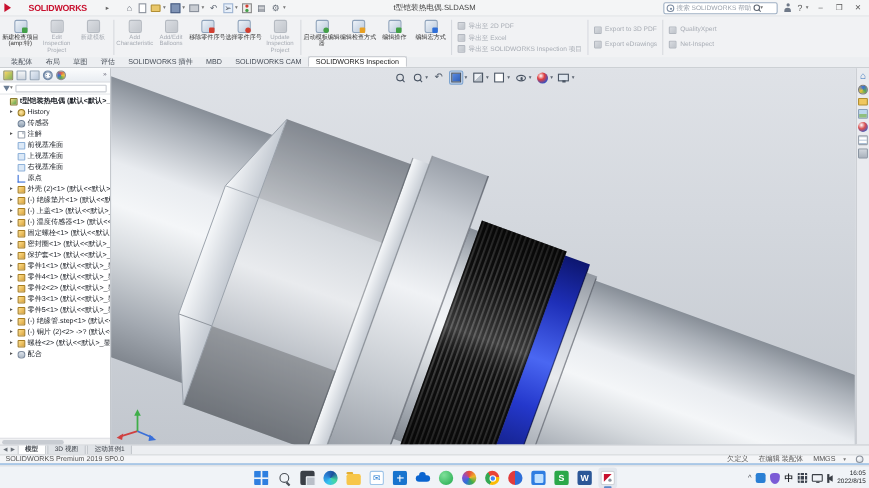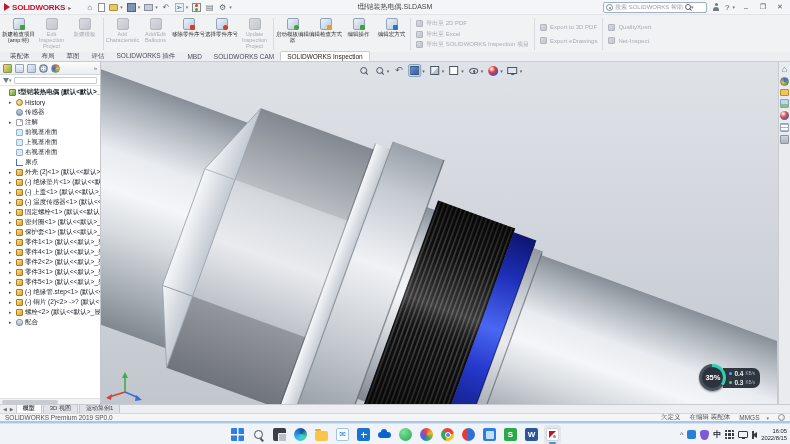--- a/index.html
+++ b/index.html
@@ -2,21 +2,21 @@
 <html><head>
 <meta charset="utf-8">
 <style>
   * { box-sizing: border-box; margin: 0; padding: 0; }
   html,body { width:790px; height:444px; overflow:hidden; }
   body { font-family:"Liberation Sans","DejaVu Sans",sans-serif; font-size:7px; color:#333; }
   .window { width:790px; height:444px; display:flex; flex-direction:column; background:#f1f2f4; }
 
   
   .titlebar { height:15px; flex:0 0 15px; display:flex; align-items:center; background:#f4f5f6; border-bottom:1px solid #e2e4e7; padding:0 4px; position:relative; }
-  .swlogo { display:flex; align-items:center; gap:2px; }
+  .swlogo { display:flex; align-items:center; gap:16px; }
   .swtri { width:0; height:0; border-left:6px solid #c8102e; border-top:4px solid transparent; border-bottom:4px solid transparent; }
   .swname { font-size:8px; font-weight:bold; color:#c8102e; letter-spacing:-0.2px; }
   .swexp { font-size:6px; color:#666; margin-left:1px; }
   .qat { display:flex; align-items:center; gap:4px; margin-left:14px; }
   .qic { width:9px; height:9px; display:inline-flex; align-items:center; justify-content:center; font-size:8px; color:#5e6672; }
   .qic.doc { border:1px solid #8a919c; background:#fff; width:7px; height:9px; }
   .qic.folder { background:#e9c76a; border:1px solid #b28f33; height:7px; border-radius:1px; }
   .qic.save { background:#7f93b5; border:1px solid #4d6186; }
   .qic.print { background:#c9cdd3; border:1px solid #8a919c; height:7px; }
   .qic.sel { border:1px solid #9fb4d2; background:#e8f0fa; }
@@ -619,37 +619,20 @@
             <span class="hcaret">▾</span>
           </span>
         <span class="hitem">
             <span class="hic">
               <span class="hmon"></span>
             </span>
             <span class="hcaret">▾</span>
           </span>
       </div>
 
-      <div class="speedbadge">
-        <div class="pct">
-            <span>35%</span>
-          </div>
-        <div class="srows">
-          <div class="srow">
-              <i class="sdot up"></i>
-              <b>0.4</b>
-              <s>KB/s</s>
-            </div>
-          <div class="srow">
-              <i class="sdot dn"></i>
-              <b>0.3</b>
-              <s>KB/s</s>
-            </div>
-        </div>
-      </div>
     </div>
 
     <div class="tpane">
       <span class="tpic tp-home">⌂</span>
       <span class="tpic tp-lib"></span>
       <span class="tpic tp-fold"></span>
       <span class="tpic tp-view"></span>
       <span class="tpic tp-app"></span>
       <span class="tpic tp-prop"></span>
       <span class="tpic tp-forum"></span>

